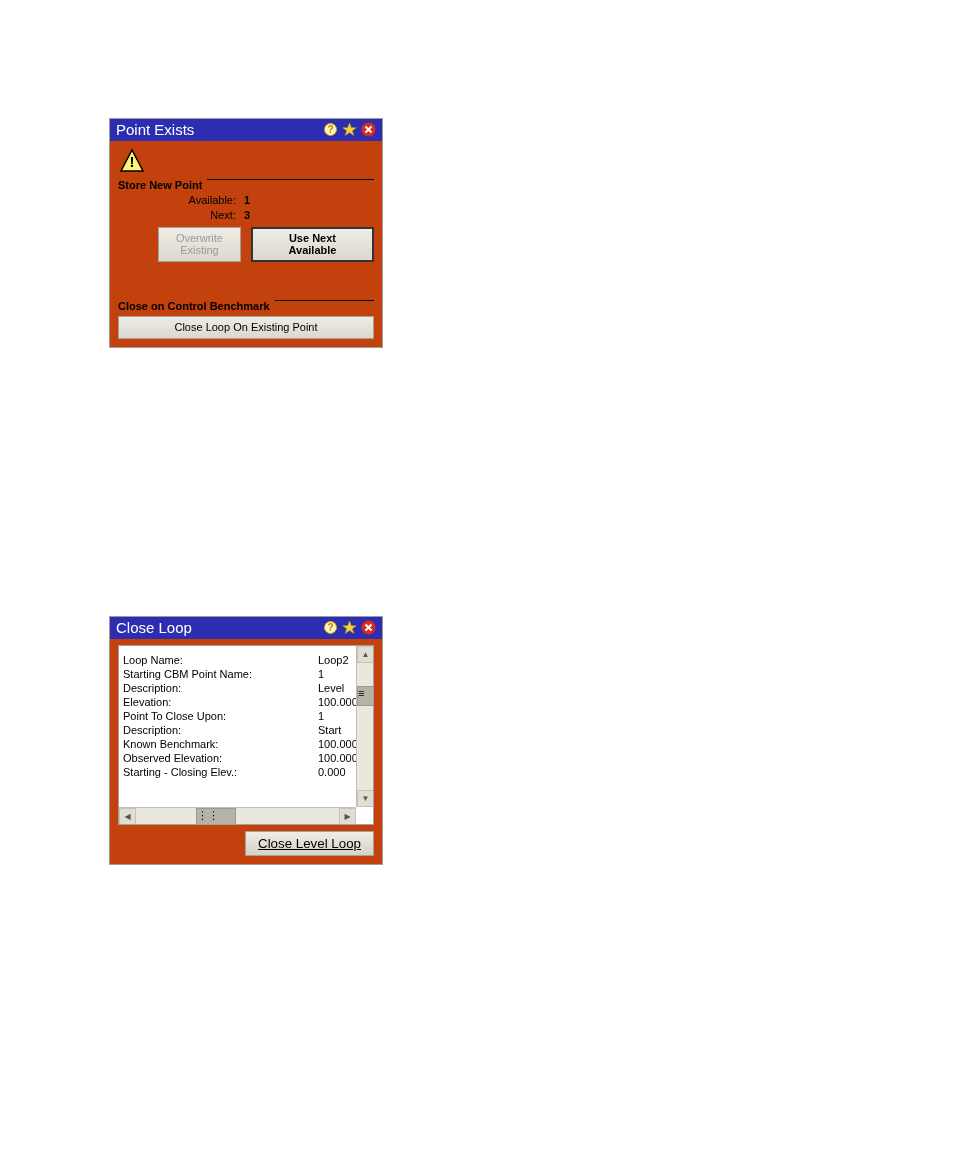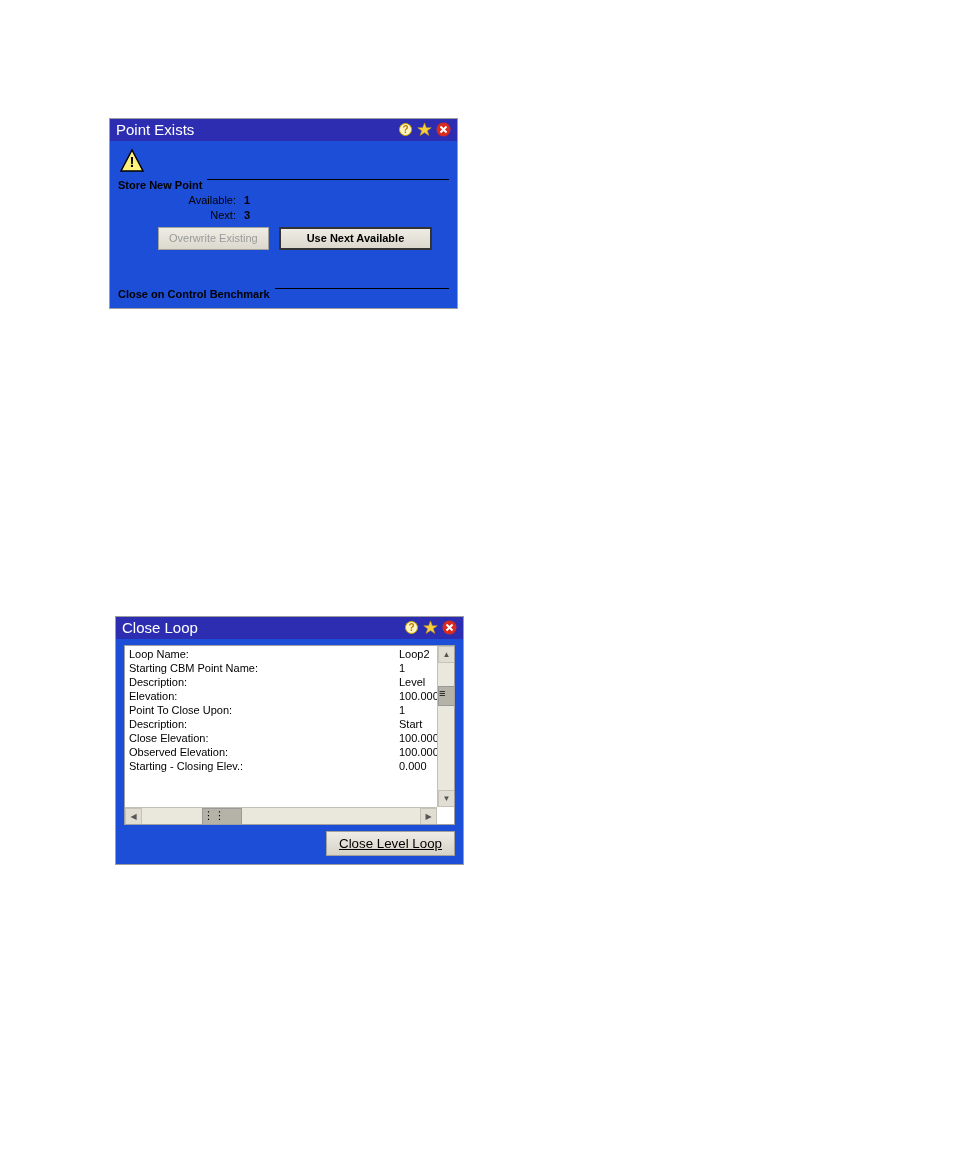--- a/index.html
+++ b/index.html
@@ -9,23 +9,23 @@
     font-family: Tahoma, Geneva, sans-serif;
     font-size: 11px;
     width: 954px;
     height: 1159px;
     position: relative;
     overflow: hidden;
   }
   
   .dlg {
     position: absolute;
-    width: 349px;
+    width: 274px;
     border: 1px solid #9d9d9d;
-    background: #1d4ed8;
+    background: #c2410c;
   }
   .titlebar {
     background: #2d2db2;
     color: #fff;
     font-size: 15px;
     padding: 2px 6px 3px;
     display: flex;
     align-items: center;
     gap: 4px;
   }
@@ -57,21 +57,21 @@
     font-size: 11px;
     cursor: pointer;
   }
   .btn.disabled { color:#9a9a9a; }
   .btn.focus { border:2px solid #333; padding:3px 26px 4px; font-weight:bold; }
   .btn.wide { display:block; width:100%; text-align:center; }
   
   .list {
     background:#fff;
     border:1px solid #a0a0a0;
-    padding:2px 0 0 4px;
+    padding:8px 0 0 4px;
     position:relative;
     height: 180px;
     overflow:hidden;
   }
   .row { display:flex; margin-bottom:2px; }
   .row .rlabel { flex:1; }
   .row .rval { width:55px; text-align:left; }
   .vtrack {
     position:absolute; right:0; top:0; bottom:17px; width:17px;
     background:#eae7dd;
@@ -166,24 +166,27 @@
       <button class="btn focus">Use Next Available</button>
     </div>
 
     <div style="height:34px"></div>
 
     <div class="grouphdr">
       <span class="glabel">Close on Control Benchmark</span>
       <span class="gline"></span>
     </div>
 
+    <div style="margin-top:4px;">
+      <button class="btn wide">Close Loop On Existing Point</button>
+    </div>
   </div>
 </div>
 
-<div class="dlg" style="left:115px; top:616px;">
+<div class="dlg" style="left:109px; top:616px;">
   <div class="titlebar">
     <span class="title">Close Loop</span>
     <span class="ticon">
       <svg width="15" height="15">
           <circle cx="7.5" cy="7.5" r="6" fill="#fff4c2" stroke="#c9aa00"></circle>
           <text x="7.5" y="11" text-anchor="middle" font-size="10" font-weight="bold" fill="#c07a00">?</text>
         </svg>
     </span>
     <span class="ticon">
       <svg width="15" height="15">
@@ -217,21 +220,21 @@
         </div>
       <div class="row">
           <span class="rlabel">Point To Close Upon:</span>
           <span class="rval">1</span>
         </div>
       <div class="row">
           <span class="rlabel"> Description:</span>
           <span class="rval">Start</span>
         </div>
       <div class="row">
-          <span class="rlabel"> Close Elevation:</span>
+          <span class="rlabel"> Known Benchmark:</span>
           <span class="rval">100.000</span>
         </div>
       <div class="row">
           <span class="rlabel"> Observed Elevation:</span>
           <span class="rval">100.000</span>
         </div>
       <div class="row">
           <span class="rlabel">Starting - Closing Elev.:</span>
           <span class="rval">0.000</span>
         </div>

